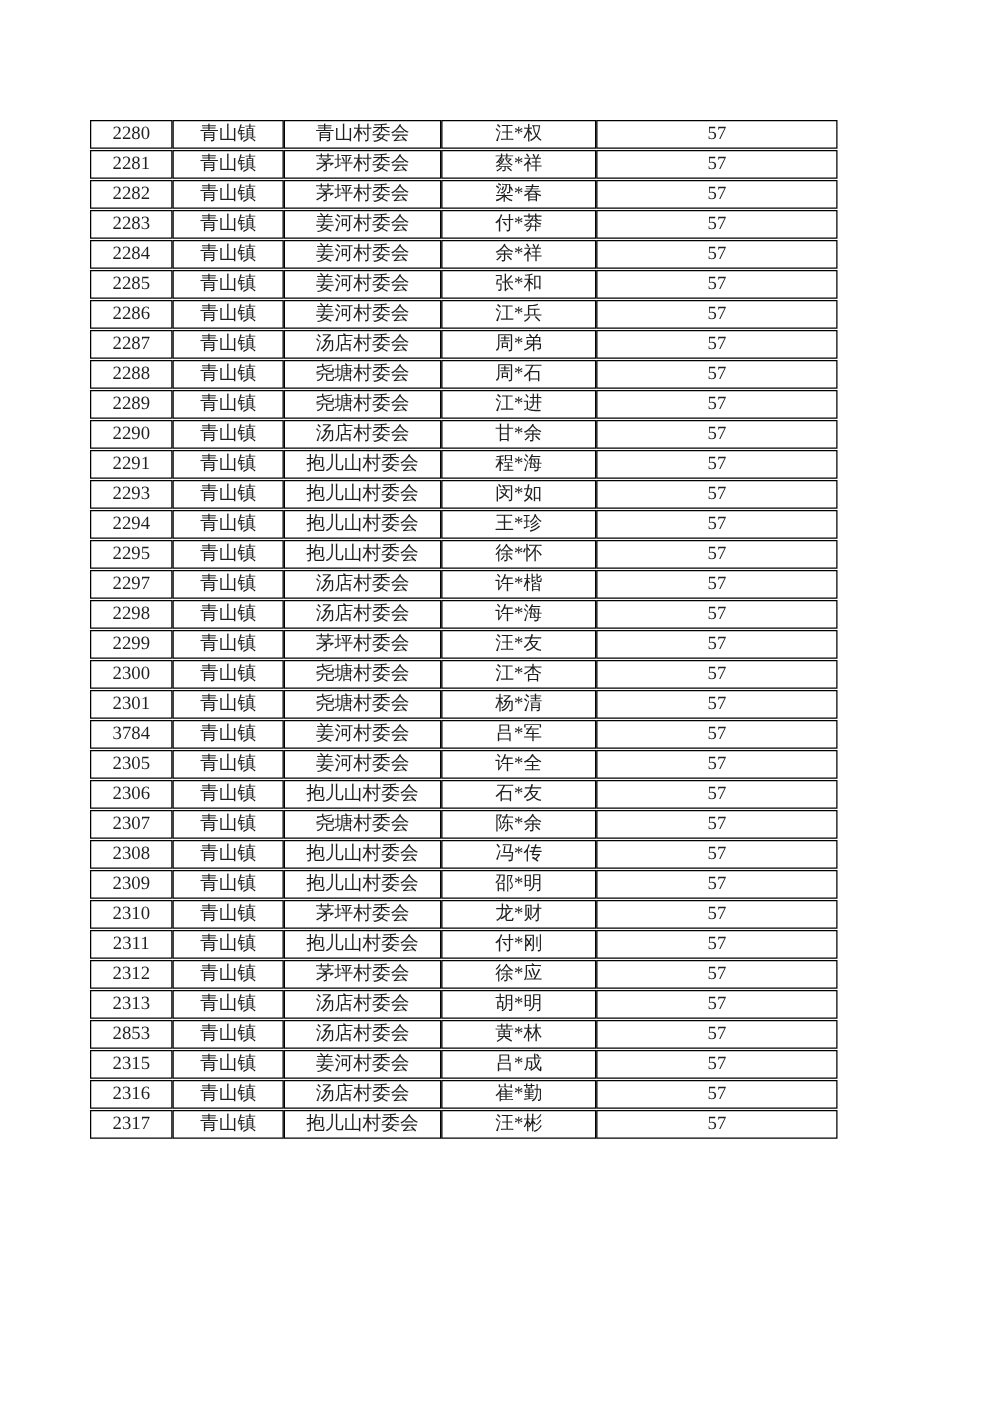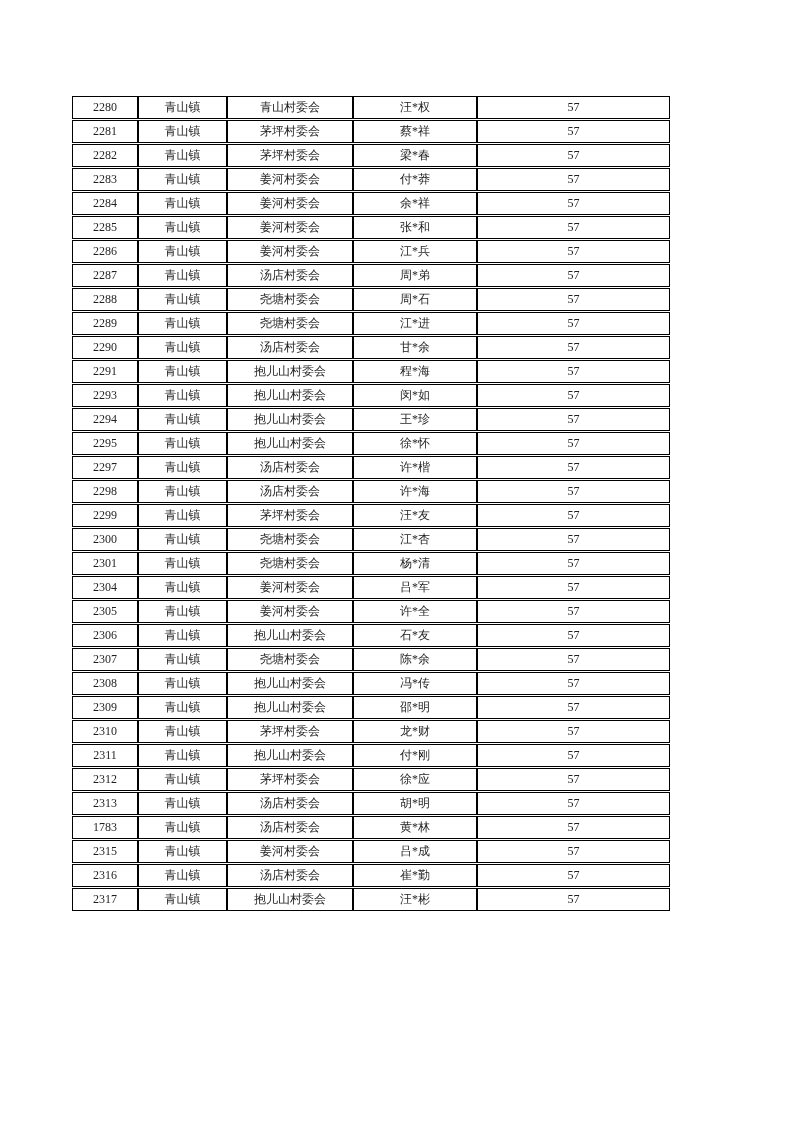--- a/index.html
+++ b/index.html
@@ -16,21 +16,21 @@
     font-family: "Liberation Serif", "DejaVu Serif", serif;
   }
   table.data-table {
     position: absolute;
     left: 72px;
     top: 95px;
     width: 598px;
     table-layout: fixed;
     border-collapse: separate;
     border-spacing: 0 1px;
-    font-size: 12px;
+    font-size: 15px;
     color: #1f1f1f;
   }
   table.data-table td {
     border: 1px solid #000000;
     box-sizing: border-box;
     height: 23px;
     padding: 0;
     text-align: center;
     vertical-align: middle;
     white-space: nowrap;
@@ -190,21 +190,21 @@
           <td>57</td>
         </tr>
         <tr>
           <td>2301</td>
           <td>青山镇</td>
           <td>尧塘村委会</td>
           <td>杨*清</td>
           <td>57</td>
         </tr>
         <tr>
-          <td>2304</td>
+          <td>3784</td>
           <td>青山镇</td>
           <td>姜河村委会</td>
           <td>吕*军</td>
           <td>57</td>
         </tr>
         <tr>
           <td>2305</td>
           <td>青山镇</td>
           <td>姜河村委会</td>
           <td>许*全</td>
@@ -260,21 +260,21 @@
           <td>57</td>
         </tr>
         <tr>
           <td>2313</td>
           <td>青山镇</td>
           <td>汤店村委会</td>
           <td>胡*明</td>
           <td>57</td>
         </tr>
         <tr>
-          <td>1783</td>
+          <td>2853</td>
           <td>青山镇</td>
           <td>汤店村委会</td>
           <td>黄*林</td>
           <td>57</td>
         </tr>
         <tr>
           <td>2315</td>
           <td>青山镇</td>
           <td>姜河村委会</td>
           <td>吕*成</td>

